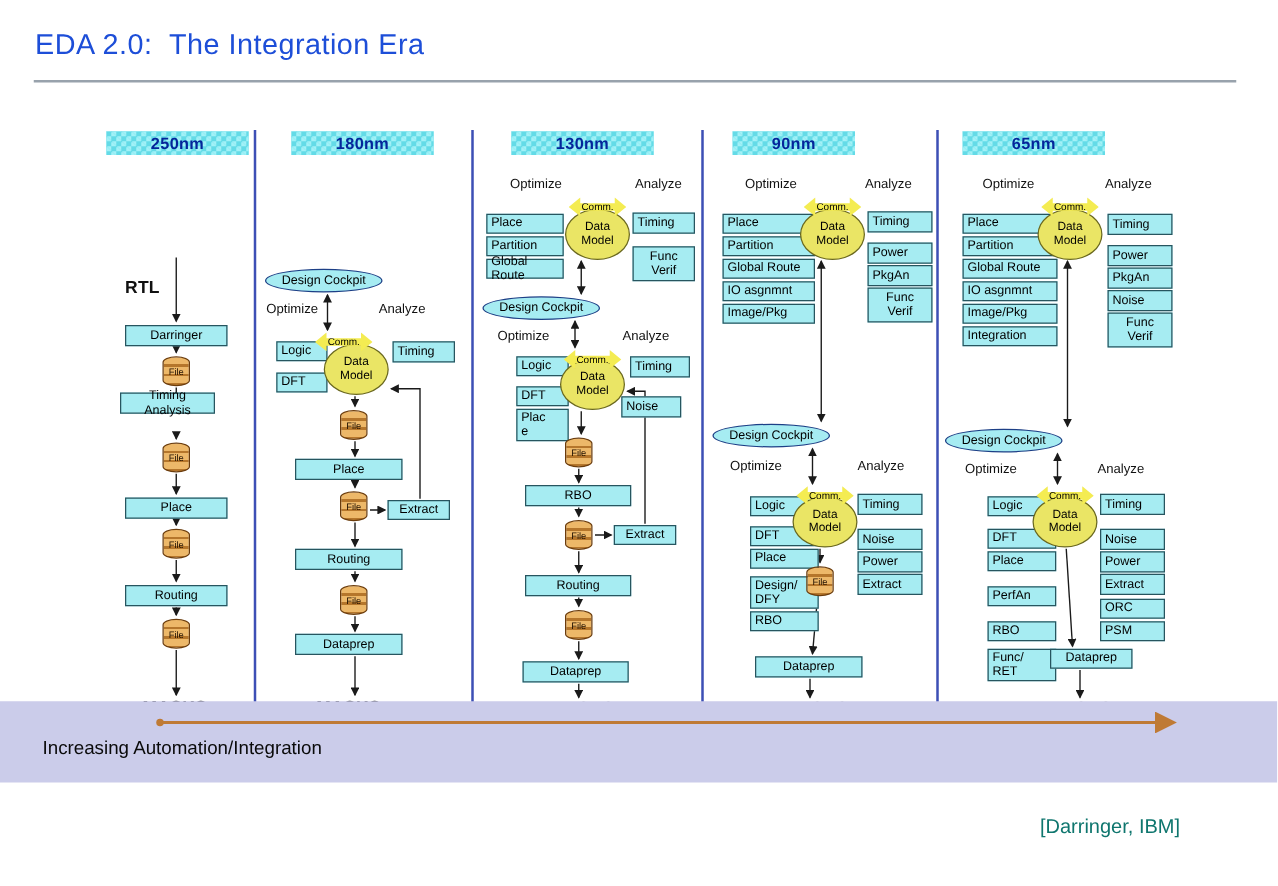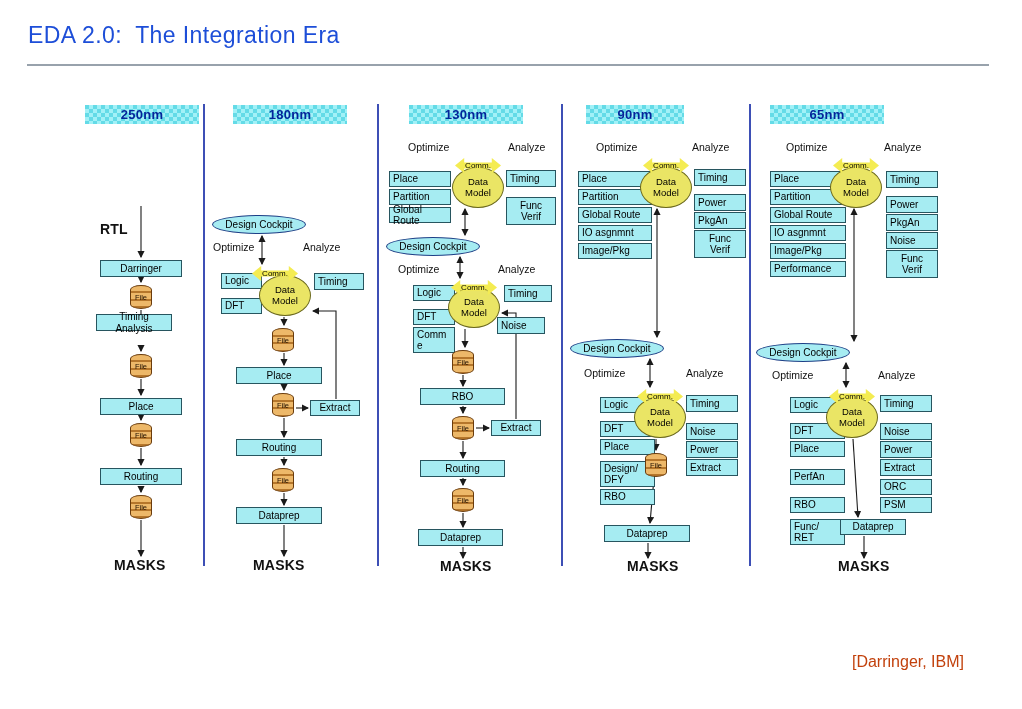--- a/index.html
+++ b/index.html
@@ -31,21 +31,21 @@
     font-size:8px;color:#000;display:flex;align-items:center;justify-content:center;
     filter:drop-shadow(0 0 .7px #444);}
   .t-file{position:absolute;}
   .t-file .cyl{position:absolute;left:0;right:0;top:1px;bottom:0;border:1px solid #6b3c0c;border-radius:50%/20%;
     background:repeating-linear-gradient(to bottom,#edb869 0 5.5px,#b5762b 5.5px 7.5px);}
   .t-file .file-label{position:absolute;left:0;right:0;top:9px;text-align:center;font-size:7.5px;color:#201000;}
   .divider{position:absolute;width:2px;background:#3d4fb5;top:84px;height:462px;}
   .band{position:absolute;left:0;top:561px;width:1022px;height:65px;background:#cbccea;}
   .band-label{position:absolute;left:34px;top:29px;font-size:15px;color:#0a0a0a;}
   .band svg{position:absolute;left:0;top:0;}
-  .citation{position:absolute;right:58px;top:653px;font-size:16px;color:#c2410c;}
+  .citation{position:absolute;right:78px;top:653px;font-size:16px;color:#0f766e;}
 </style>
 </head>
 <body>
 
 <div class="slide">
   <div class="title">EDA 2.0:  The Integration Era</div>
   <div class="title-rule"></div>
 
   <div class="diagram" id="diagram">
     <svg id="edges" width="1022" height="561" viewBox="0 0 1022 561">
@@ -160,21 +160,21 @@
 Model</div>
       <div class="t-comm" style="left: 455px; top: 138px; width: 46px; height: 15px;">Comm.</div>
       <div class="t-box" style="left: 506px; top: 150px; width: 50px; height: 17px;">Timing</div>
       <div class="t-box center" style="left: 506px; top: 177px; width: 50px; height: 28px;">Func
 Verif</div>
       <div class="t-ellipse" style="left: 386px; top: 217px; width: 94px; height: 19px;">Design Cockpit</div>
       <div class="t-label" style="left: 398px; top: 243px; width: 48px; height: 12px;">Optimize</div>
       <div class="t-label" style="left: 498px; top: 243px; width: 46px; height: 12px;">Analyze</div>
       <div class="t-box" style="left: 413px; top: 265px; width: 42px; height: 16px;">Logic</div>
       <div class="t-box" style="left: 413px; top: 289px; width: 42px; height: 16px;">DFT</div>
-      <div class="t-box" style="left: 413px; top: 307px; width: 42px; height: 26px;">Comm
+      <div class="t-box" style="left: 413px; top: 307px; width: 42px; height: 26px;">Plac
 e</div>
       <div class="t-model" style="left: 448px; top: 267px; width: 52px; height: 41px;">Data
 Model</div>
       <div class="t-comm" style="left: 451px; top: 260px; width: 46px; height: 15px;">Comm.</div>
       <div class="t-box" style="left: 504px; top: 265px; width: 48px; height: 17px;">Timing</div>
       <div class="t-box" style="left: 497px; top: 297px; width: 48px; height: 17px;">Noise</div>
       <div class="t-file" style="left: 452px; top: 329px; width: 22px; height: 25px;">
         <div class="cyl"></div>
         <span class="file-label">File</span>
       </div>
@@ -228,21 +228,21 @@
       </div>
       <div class="t-box center" style="left: 604px; top: 505px; width: 86px; height: 17px;">Dataprep</div>
       <div class="t-label bold" style="left: 627px; top: 540px; width: 52px; height: 12px;">MASKS</div>
       <div class="t-label" style="left: 786px; top: 121px; width: 48px; height: 12px;">Optimize</div>
       <div class="t-label" style="left: 884px; top: 121px; width: 46px; height: 12px;">Analyze</div>
       <div class="t-box" style="left: 770px; top: 151px; width: 76px; height: 16px;">Place</div>
       <div class="t-box" style="left: 770px; top: 169px; width: 76px; height: 16px;">Partition</div>
       <div class="t-box" style="left: 770px; top: 187px; width: 76px; height: 16px;">Global Route</div>
       <div class="t-box" style="left: 770px; top: 205px; width: 76px; height: 16px;">IO asgnmnt</div>
       <div class="t-box" style="left: 770px; top: 223px; width: 76px; height: 16px;">Image/Pkg</div>
-      <div class="t-box" style="left: 770px; top: 241px; width: 76px; height: 16px;">Performance</div>
+      <div class="t-box" style="left: 770px; top: 241px; width: 76px; height: 16px;">Integration</div>
       <div class="t-model" style="left: 830px; top: 147px; width: 52px; height: 41px;">Data
 Model</div>
       <div class="t-comm" style="left: 833px; top: 138px; width: 46px; height: 15px;">Comm.</div>
       <div class="t-box" style="left: 886px; top: 151px; width: 52px; height: 17px;">Timing</div>
       <div class="t-box" style="left: 886px; top: 176px; width: 52px; height: 17px;">Power</div>
       <div class="t-box" style="left: 886px; top: 194px; width: 52px; height: 17px;">PkgAn</div>
       <div class="t-box" style="left: 886px; top: 212px; width: 52px; height: 17px;">Noise</div>
       <div class="t-box center" style="left: 886px; top: 230px; width: 52px; height: 28px;">Func
 Verif</div>
       <div class="t-ellipse" style="left: 756px; top: 323px; width: 94px; height: 19px;">Design Cockpit</div>
@@ -261,15 +261,27 @@
       <div class="t-box" style="left: 880px; top: 375px; width: 52px; height: 17px;">Timing</div>
       <div class="t-box" style="left: 880px; top: 403px; width: 52px; height: 17px;">Noise</div>
       <div class="t-box" style="left: 880px; top: 421px; width: 52px; height: 17px;">Power</div>
       <div class="t-box" style="left: 880px; top: 439px; width: 52px; height: 17px;">Extract</div>
       <div class="t-box" style="left: 880px; top: 459px; width: 52px; height: 16px;">ORC</div>
       <div class="t-box" style="left: 880px; top: 477px; width: 52px; height: 16px;">PSM</div>
       <div class="t-box center" style="left: 840px; top: 499px; width: 66px; height: 16px;">Dataprep</div>
       <div class="t-label bold" style="left: 838px; top: 540px; width: 52px; height: 12px;">MASKS</div>
     </div>
 
+  <div class="band">
+    <svg width="1022" height="65" viewBox="0 0 1022 65">
+      <defs>
+        <marker id="arrowhead-orange" viewBox="0 0 10 10" refX="8" refY="5" markerWidth="7" markerHeight="7" orient="auto">
+          <path d="M0,0 L10,5 L0,10 z" fill="#bf7a35"></path>
+        </marker>
+      </defs>
+      <circle cx="128" cy="17" r="3" fill="#bf7a35"></circle>
+      <line x1="128" y1="17" x2="938" y2="17" stroke="#bf7a35" stroke-width="2.5" marker-end="url(#arrowhead-orange)"></line>
+    </svg>
+    <div class="band-label">Increasing Automation/Integration</div>
+  </div>
 
   <div class="citation">[Darringer, IBM]</div>
 </div>
 
 </body></html>

